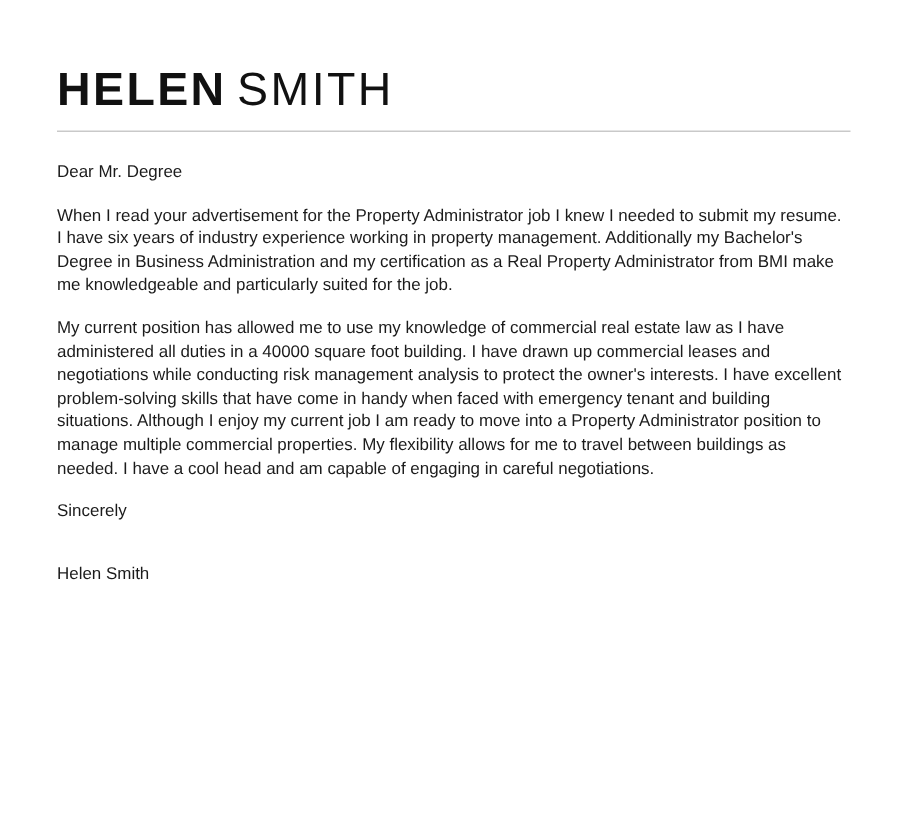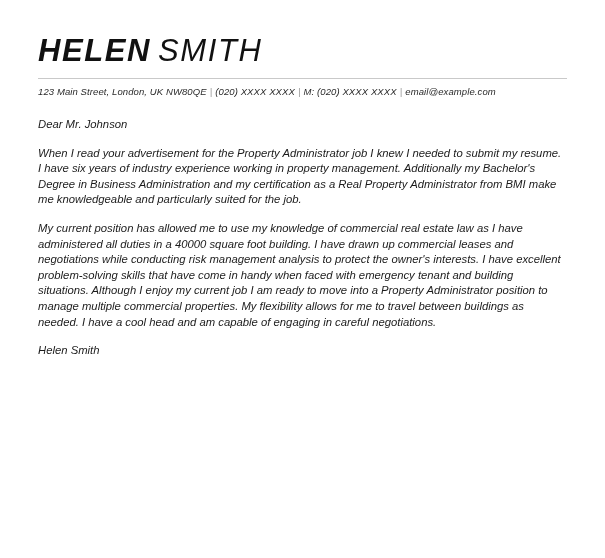--- a/index.html
+++ b/index.html
@@ -16,27 +16,26 @@
   #page {
     position: relative;
     width: 605px;
     height: 558px;
     background: #ffffff;
     box-sizing: border-box;
   }
   .letter {
     position: absolute;
     left: 0;
-    top: 7px;
+    top: 16px;
     width: 605px;
     height: 494px;
     background: #ffffff;
     box-sizing: border-box;
     padding: 26px 38px 0 38px;
-    font-style: italic;
   }
   .name-line {
     margin: 0 0 0 0;
     white-space: nowrap;
     line-height: 1.0;
     padding-top: 2px;
   }
   .name-first {
     font-size: 31px;
     font-weight: bold;
@@ -91,25 +90,23 @@
 
 <div id="page">
   <div class="letter">
 
     <div class="name-line">
       <span class="name-first">HELEN</span><span class="name-last">SMITH</span>
     </div>
 
     <div class="rule"></div>
 
-    <div class="contact">
-      <span>123 Main Street, London, UK NW80QE</span><span class="sep">|</span><span>(020) XXXX XXXX</span><span class="sep">|</span><span>M:</span> <span>(020) XXXX XXXX</span><span class="sep">|</span><span>email@example.com</span>
-    </div>
 
     <div class="body-block">
-      <p class="salutation">Dear Mr. Johnson</p>
+      <p class="salutation">Dear Mr. Degree</p>
       <p class="para">When I read your advertisement for the Property Administrator job I knew I needed to submit my resume. I have six years of industry experience working in property management. Additionally my Bachelor's Degree in Business Administration and my certification as a Real Property Administrator from BMI make me knowledgeable and particularly suited for the job.</p>
       <p class="para">My current position has allowed me to use my knowledge of commercial real estate law as I have administered all duties in a 40000 square foot building. I have drawn up commercial leases and negotiations while conducting risk management analysis to protect the owner's interests. I have excellent problem-solving skills that have come in handy when faced with emergency tenant and building situations. Although I enjoy my current job I am ready to move into a Property Administrator position to manage multiple commercial properties. My flexibility allows for me to travel between buildings as needed. I have a cool head and am capable of engaging in careful negotiations.</p>
+      <p class="closing">Sincerely</p>
       <p class="signature">Helen Smith</p>
     </div>
 
   </div>
 </div>
 
 </body></html>

